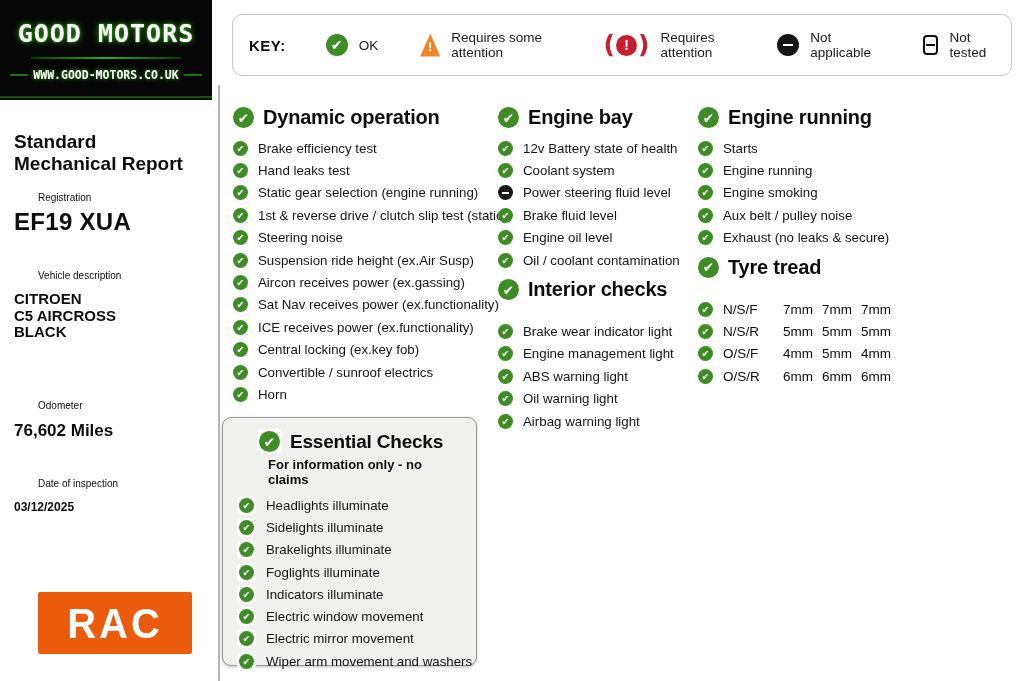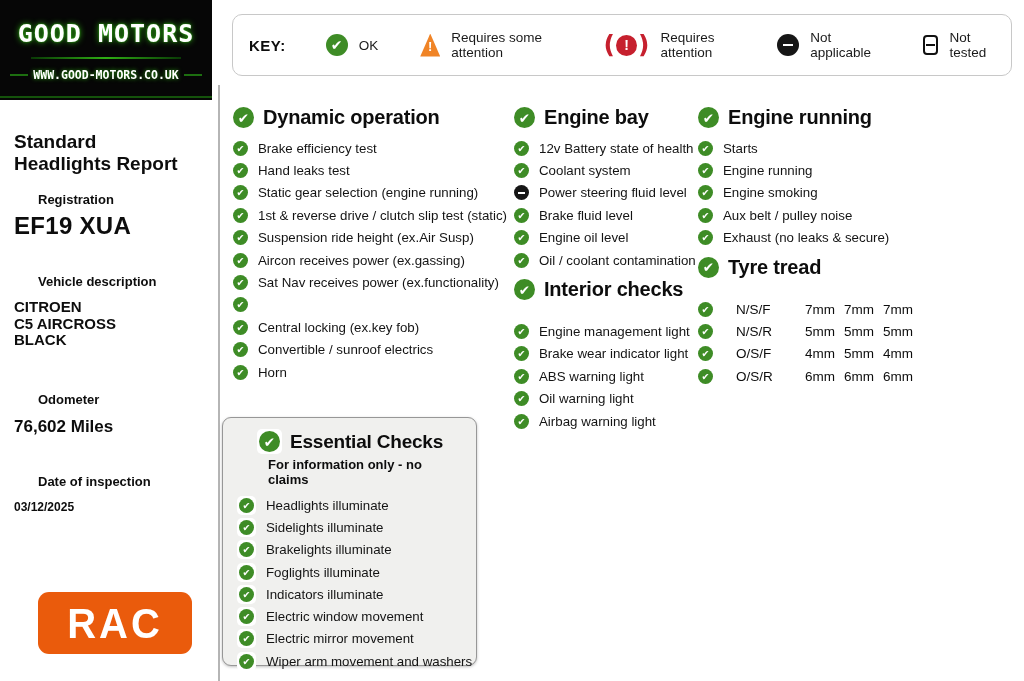--- a/index.html
+++ b/index.html
@@ -78,52 +78,52 @@
   .square-icon {
     width:20px; height:20px; border:2.5px solid #111; border-radius:4px;
     display:inline-flex; align-items:center; justify-content:center;
   }
   .square-icon::after { content:""; width:9px; height:2.5px; background:#111; }
 
   
   .divider { position:absolute; left:218px; top:85px; bottom:0; width:1.5px; background:#b5b5b5; }
   .sidebar { position:absolute; left:0; top:100px; width:218px; padding:31px 20px 0 14px; }
   .report-title { font-size:19px; font-weight:bold; line-height:22px; margin-bottom:17px; }
-  .field-label { font-size:13px; font-weight:bold;padding-left:24px; }
+  .field-label { font-size:10px; font-weight:normal;padding-left:24px; }
   .registration-value { font-size:24px; font-weight:bold; letter-spacing:0.3px; margin-top:5px; }
   .vehicle-block { margin-top:34px; }
   .vehicle-lines { margin-top:10px; font-size:15px; font-weight:bold; line-height:16.5px; }
-  .odometer-block { margin-top:43px; }
+  .odometer-block { margin-top:59px; }
   .odometer-value { font-size:17px; font-weight:bold; margin-top:10px; }
   .date-block { margin-top:37px; }
   .date-value { font-size:12px; font-weight:bold; margin-top:11px; }
 
   .rac-logo {
     position:absolute; left:38px; top:592px; width:154px; height:62px;
-    background:#ea5b0c; border-radius:11px;
+    background:#ea5b0c; border-radius:2px;
     display:flex; align-items:center; justify-content:center;
   }
   .rac-text { color:#fff; font-weight:bold; font-size:40px; letter-spacing:3px; transform:scaleY(1.05); }
 
   
   .col { position:absolute; top:106px; }
   .col-1 { left:233px; width:276px; }
-  .col-2 { left:514px; width:190px; }
+  .col-2 { left:498px; width:190px; }
   .col-3 { left:698px; width:215px; }
 
   .section-header { display:flex; align-items:center; gap:9px; margin-bottom:8px; }
   .section-title { font-size:20px; font-weight:bold; letter-spacing:-0.2px; white-space:nowrap; }
   .section.second { margin-top:7px; }
   .col-3 .section.second { margin-top:7px; }
   .section.second .check-list, .section.second .tyre-list { margin-top:19px; }
 
   .check-row { display:flex; align-items:center; gap:10px; height:22.4px; }
   .check-label { font-size:13.3px; color:#141414; white-space:nowrap; }
 
-  .tyre-row { display:flex; align-items:center; gap:23px; height:22.4px; }
+  .tyre-row { display:flex; align-items:center; gap:10px; height:22.4px; }
   .tyre-pos { font-size:13.5px; width:50px; }
   .tyre-vals { display:flex; gap:9px; font-size:13.5px; }
 
   
   .essential-box {
     position:absolute; left:222px; top:417px; width:255px; height:249px;
     background:#f0f0ee; border:1.5px solid #979797; border-radius:9px;
     padding:11px 12px 0 14px; box-shadow:0 1px 3px rgba(0,0,0,0.25);
   }
   .essential-box .section-header { margin-bottom:3px; gap:8px;padding-left:20px; }
@@ -168,21 +168,21 @@
     </span>
     <span class="key-item ki-5">
       <span class="square-icon"></span>
       <span class="key-item-label">Not tested</span>
     </span>
   </div>
 
   <div class="divider"></div>
 
   <div class="sidebar">
-    <div class="report-title">Standard Headlights Report</div>
+    <div class="report-title">Standard Mechanical Report</div>
 
     <div>
       <div class="field-label">Registration</div>
       <div class="registration-value">EF19 XUA</div>
     </div>
 
     <div class="vehicle-block">
       <div class="field-label">Vehicle description</div>
       <div class="vehicle-lines">
         <div>CITROEN</div>
@@ -224,32 +224,37 @@
         <div class="check-row">
             <span class="status-icon sm" data-status="ok"></span>
             <span class="check-label">Static gear selection (engine running)</span>
           </div>
         <div class="check-row">
             <span class="status-icon sm" data-status="ok"></span>
             <span class="check-label">1st &amp; reverse drive / clutch slip test (static)</span>
           </div>
         <div class="check-row">
             <span class="status-icon sm" data-status="ok"></span>
+            <span class="check-label">Steering noise</span>
+          </div>
+        <div class="check-row">
+            <span class="status-icon sm" data-status="ok"></span>
             <span class="check-label">Suspension ride height (ex.Air Susp)</span>
           </div>
         <div class="check-row">
             <span class="status-icon sm" data-status="ok"></span>
             <span class="check-label">Aircon receives power (ex.gassing)</span>
           </div>
         <div class="check-row">
             <span class="status-icon sm" data-status="ok"></span>
             <span class="check-label">Sat Nav receives power (ex.functionality)</span>
           </div>
         <div class="check-row">
             <span class="status-icon sm" data-status="ok"></span>
+            <span class="check-label">ICE receives power (ex.functionality)</span>
           </div>
         <div class="check-row">
             <span class="status-icon sm" data-status="ok"></span>
             <span class="check-label">Central locking (ex.key fob)</span>
           </div>
         <div class="check-row">
             <span class="status-icon sm" data-status="ok"></span>
             <span class="check-label">Convertible / sunroof electrics</span>
           </div>
         <div class="check-row">
@@ -355,25 +360,25 @@
     </div>
 
     <div class="section second">
       <div class="section-header">
         <span class="status-icon lg" data-status="ok"></span>
         <span class="section-title">Interior checks</span>
       </div>
       <div class="check-list">
         <div class="check-row">
             <span class="status-icon sm" data-status="ok"></span>
+            <span class="check-label">Brake wear indicator light</span>
+          </div>
+        <div class="check-row">
+            <span class="status-icon sm" data-status="ok"></span>
             <span class="check-label">Engine management light</span>
-          </div>
-        <div class="check-row">
-            <span class="status-icon sm" data-status="ok"></span>
-            <span class="check-label">Brake wear indicator light</span>
           </div>
         <div class="check-row">
             <span class="status-icon sm" data-status="ok"></span>
             <span class="check-label">ABS warning light</span>
           </div>
         <div class="check-row">
             <span class="status-icon sm" data-status="ok"></span>
             <span class="check-label">Oil warning light</span>
           </div>
         <div class="check-row">

